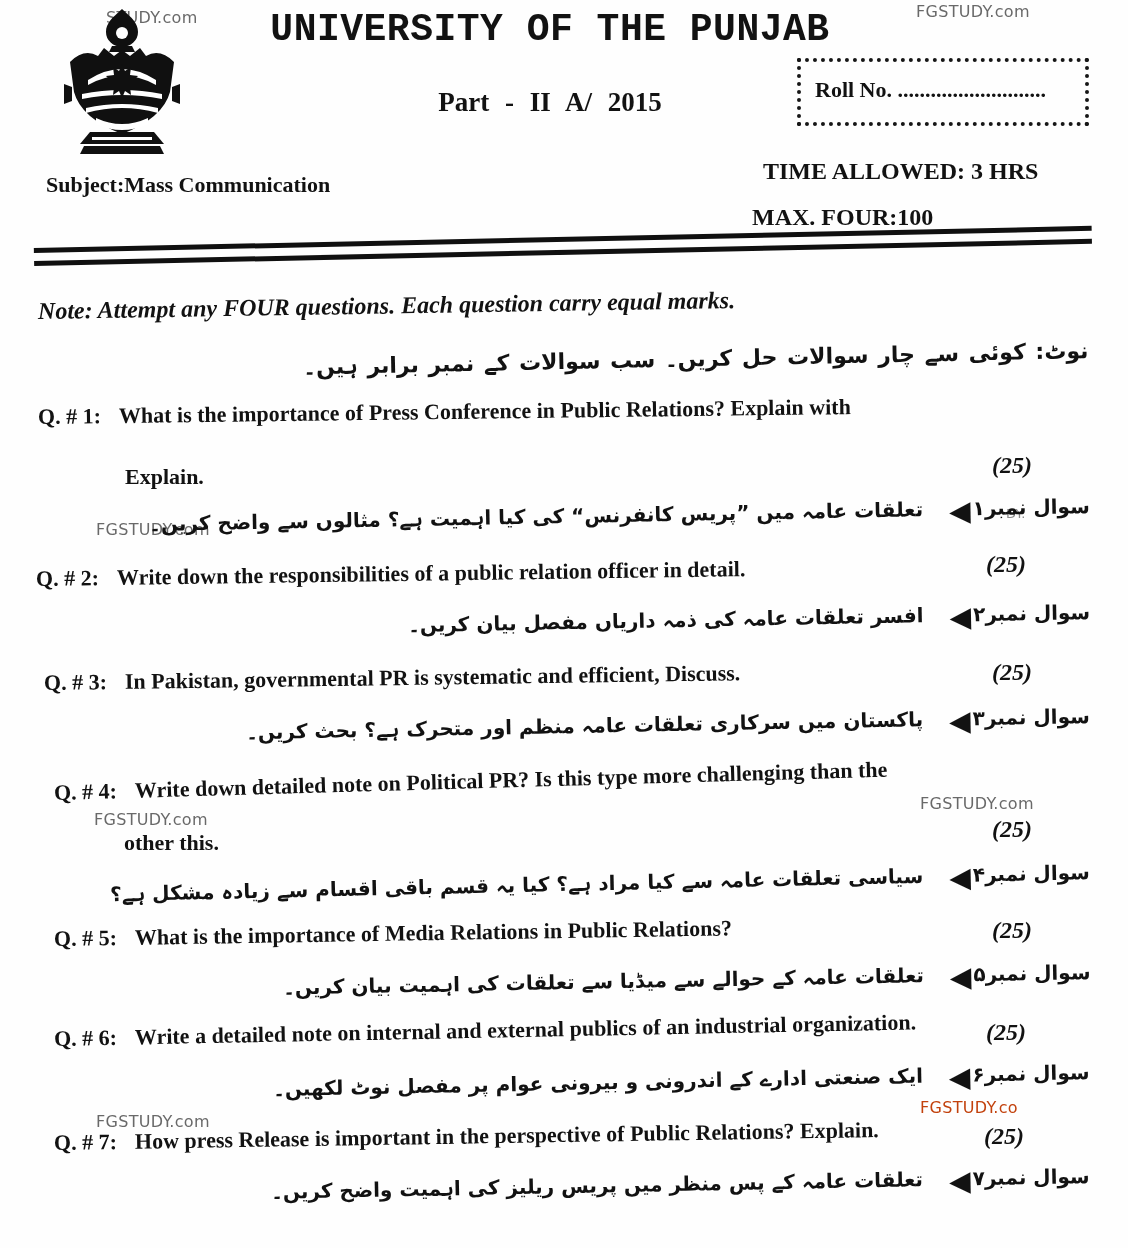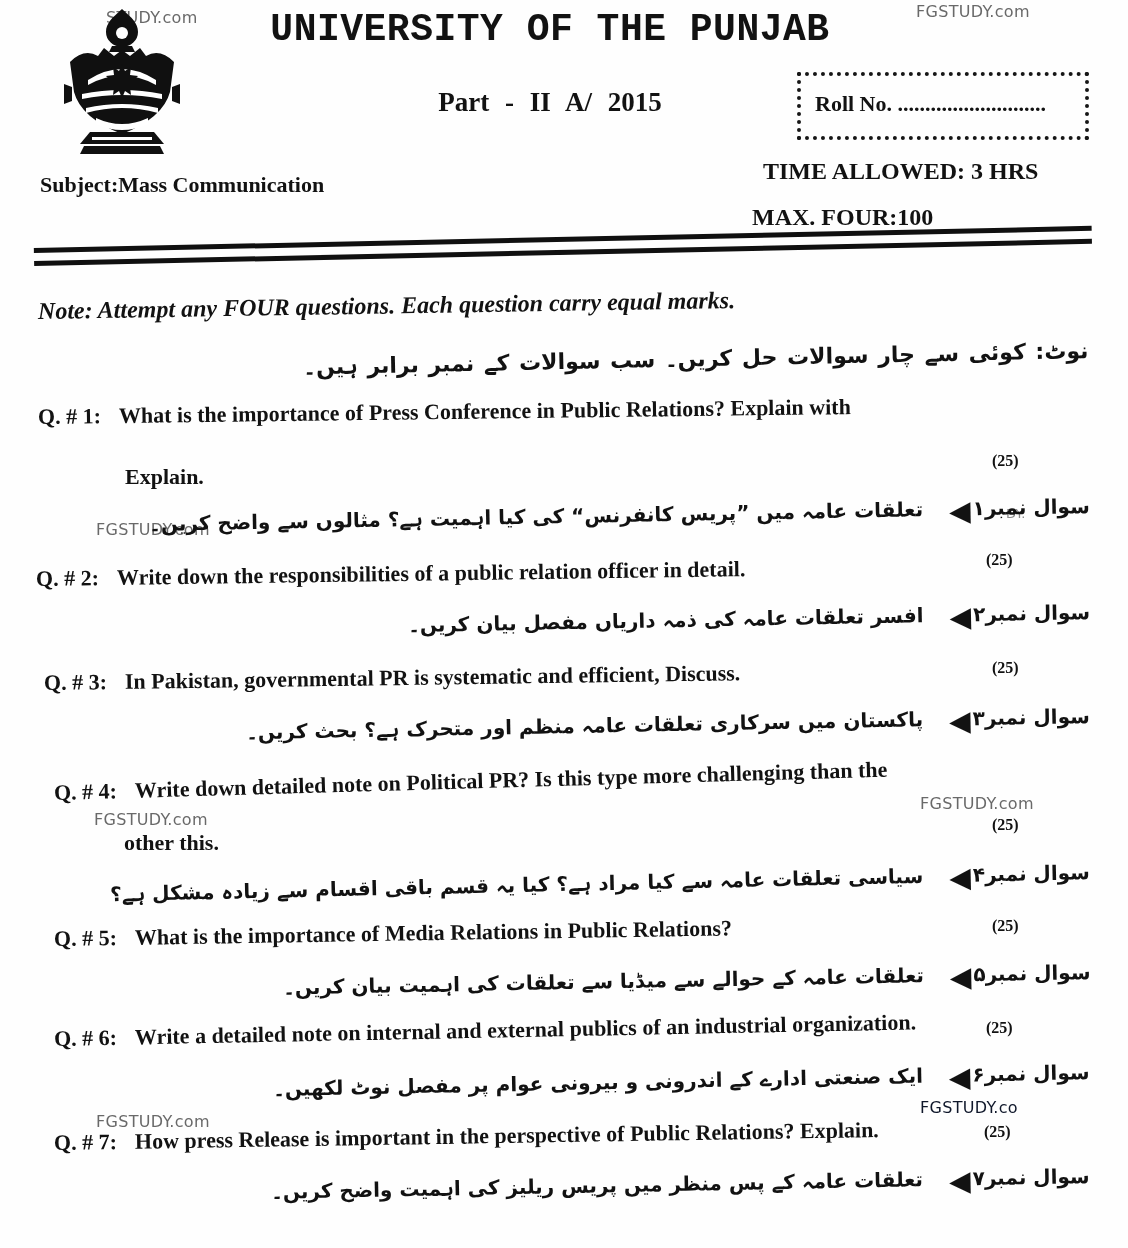--- a/index.html
+++ b/index.html
@@ -6,45 +6,45 @@
   .page{position:relative;width:1128px;height:1248px;background:#fefefe;overflow:hidden;
         color:#121212;font-family:"Liberation Serif",serif;}
   .abs{position:absolute;}
 
   
   .hdr-center{left:228px;top:8px;width:644px;text-align:center;}
   .title{font-size:38px;font-weight:700;letter-spacing:.5px;white-space:nowrap;font-family:Liberation Mono, monospace;}
   .part{font-size:27px;font-weight:700;margin-top:36px;word-spacing:9px;white-space:nowrap;}
   .exam{display:inline-block;font-size:27px;font-weight:700;margin-top:6px;
         border-bottom:5px solid #141414;padding:0 10px 4px;transform:rotate(-0.8deg);white-space:nowrap;}
-  .rollbox{left:797px;top:72px;width:284px;height:60px;border:4px dotted #161616;}
+  .rollbox{left:797px;top:58px;width:284px;height:60px;border:4px dotted #161616;}
   .rollbox .roll-label{display:block;margin:15px 0 0 14px;font-size:22px;font-weight:700;white-space:nowrap;}
   .meta{font-size:22px;font-weight:700;white-space:nowrap;}
   .meta.big{font-size:24px;}
   .divider{left:34px;top:248px;width:1058px;height:8px;border-top:5px solid #101010;
            border-bottom:5px solid #101010;transform:rotate(-1.2deg);transform-origin:left center;}
 
   
   .note-en{font-size:24px;font-weight:700;font-style:italic;white-space:nowrap;
            transform:rotate(-0.9deg);transform-origin:left center;}
   .en{font-size:22px;white-space:nowrap;transform-origin:left center;}
   .qlabel{font-weight:700;margin-right:18px;}
   .qtext{font-weight:600;}
-  .marks{font-size:16px;font-weight:700;white-space:nowrap;}
+  .marks{font-size:24px;font-weight:700;white-space:nowrap;font-style:italic;}
 
   
   .ur{font-family:"DejaVu Sans",sans-serif;direction:rtl;white-space:nowrap;font-weight:700;
       transform-origin:right center;font-size:20px;}
   .ur .utext{margin-inline-start:26px;}
   .ur .tri{font-size:28px;vertical-align:-5px;margin-inline-start:2px;line-height:1;}
   .ur.urnote{font-size:22px;word-spacing:2px;}
 
   
   .wm{font-family:"DejaVu Sans",sans-serif;color:#696969;font-size:16px;letter-spacing:.3px;white-space:nowrap;}
-  .wm.light{color:#0f172a;}
+  .wm.light{color:#c2410c;}
   .wm.small{font-size:13px;color:#8a8a8a;margin-left:32px;}
 
   .logo{left:42px;top:6px;}
 </style>
 </head>
 <body>
 
 <div class="page">
 
   <span class="abs wm" style="left:106px;top:8px;">STUDY.com</span>
@@ -83,21 +83,21 @@
 
   <div class="abs hdr-center">
     <div class="title">UNIVERSITY OF THE PUNJAB</div>
     <div class="part">Part - II   A/ 2015</div>
   </div>
 
   <div class="abs rollbox">
     <span class="roll-label">Roll No. ...........................</span>
   </div>
 
-  <div class="abs meta" style="left:40px;top:172px;">Subject:Mass Communication</div>
+  <div class="abs meta" style="left:46px;top:172px;">Subject:Mass Communication</div>
   <div class="abs meta big" style="left:763px;top:158px;">TIME ALLOWED: 3 HRS</div>
   <div class="abs meta big" style="left:752px;top:204px;">MAX. FOUR:100</div>
 
   <div class="abs divider"></div>
 
   <div class="abs note-en" style="left:38px;top:298px;">Note: Attempt any FOUR questions. Each question carry equal marks.</div>
   <div class="abs ur urnote" style="right:40px;top:338px;transform:rotate(-1.2deg);">نوٹ:   کوئی سے چار سوالات حل کریں۔ سب سوالات کے نمبر برابر ہیں۔</div>
 
   <div class="abs en" style="left:38px;top:404px;transform:rotate(-0.7deg);">
     <span class="qlabel">Q. # 1:</span><span class="qtext">What is the importance of Press Conference in Public Relations? Explain with</span>

